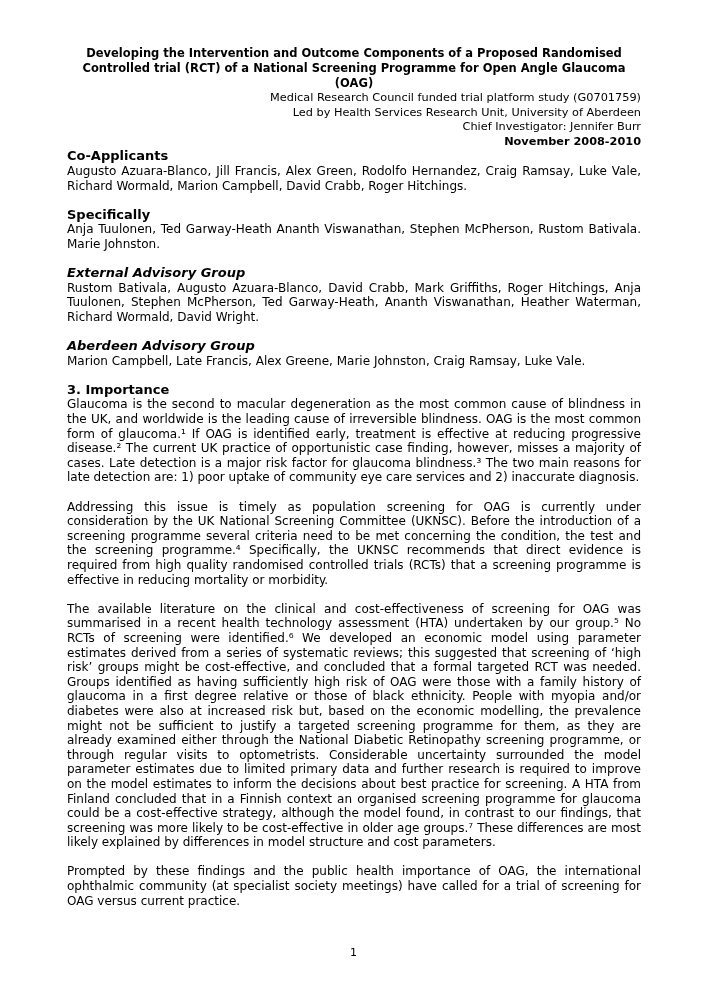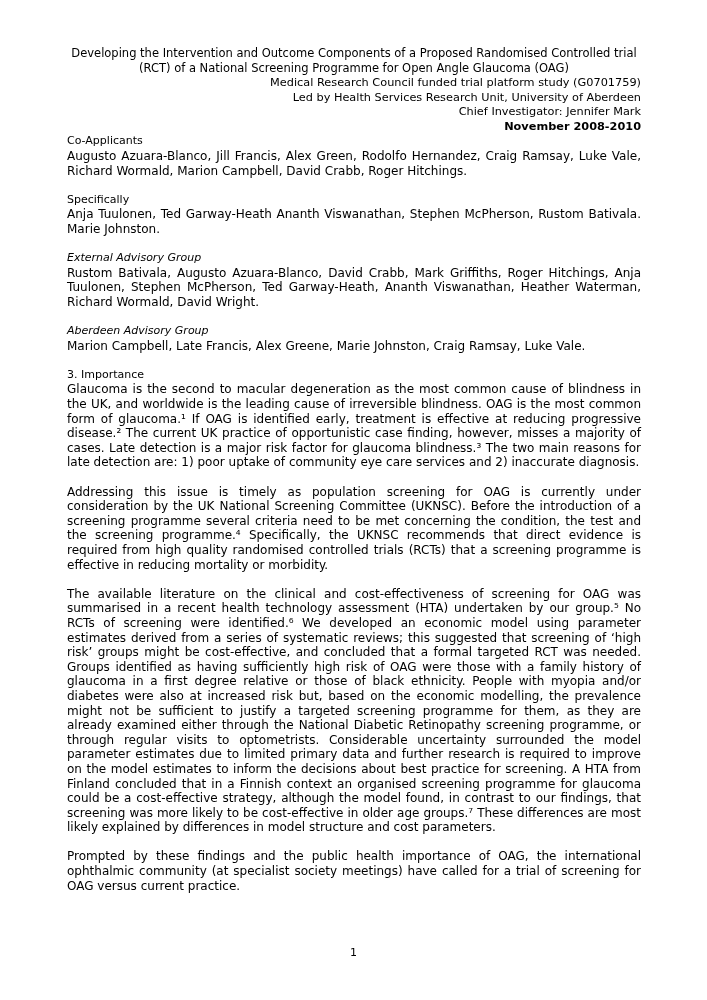--- a/index.html
+++ b/index.html
@@ -11,39 +11,39 @@
   }
   .page {
     width: 707px;
     height: 1000px;
     background: #ffffff;
     position: relative;
     padding: 46px 66px 0 67px;
     overflow: hidden;
   }
   .title {
-    font-weight: normal;
+    font-weight: bold;
     text-align: center;
     font-size: 11.5px;
     line-height: 15px;
   }
   .center-line {
     text-align: right;
     font-size: 11.3px;
     line-height: 14.6px;
   }
   .date-line { font-weight: bold; }
   .body-text {
     font-size: 12px;
     line-height: 14.6px;
     text-align: justify;
   }
   .heading {
-    font-weight: normal;
-    font-size: 11px;
+    font-weight: bold;
+    font-size: 13px;
     line-height: 14.6px;
   }
   .heading.italic { font-style: italic; }
   .block { margin-bottom: 14.6px; }
   .header-block { margin-bottom: 0; }
   .page-num {
     position: absolute;
     bottom: 40px;
     left: 0;
     right: 0;
@@ -54,21 +54,21 @@
 </style>
 </head>
 <body>
 
 <div class="page">
 
   <div class="header-block">
     <div class="title">Developing the Intervention and Outcome Components of a Proposed Randomised Controlled trial (RCT) of a National Screening Programme for Open Angle Glaucoma (OAG)</div>
     <div class="center-line">Medical Research Council funded trial platform study (G0701759)</div>
     <div class="center-line">Led by Health Services Research Unit, University of Aberdeen</div>
-    <div class="center-line">Chief Investigator: Jennifer Mark</div>
+    <div class="center-line">Chief Investigator: Jennifer Burr</div>
     <div class="center-line date-line">November 2008-2010</div>
   </div>
 
   <div class="block">
     <div class="heading">Co-Applicants</div>
     <div class="body-text">Augusto Azuara-Blanco, Jill Francis, Alex Green, Rodolfo Hernandez, Craig Ramsay, Luke Vale, Richard Wormald, Marion Campbell, David Crabb, Roger Hitchings.</div>
   </div>
 
   <div class="block">
     <div class="heading">Specifically</div>

